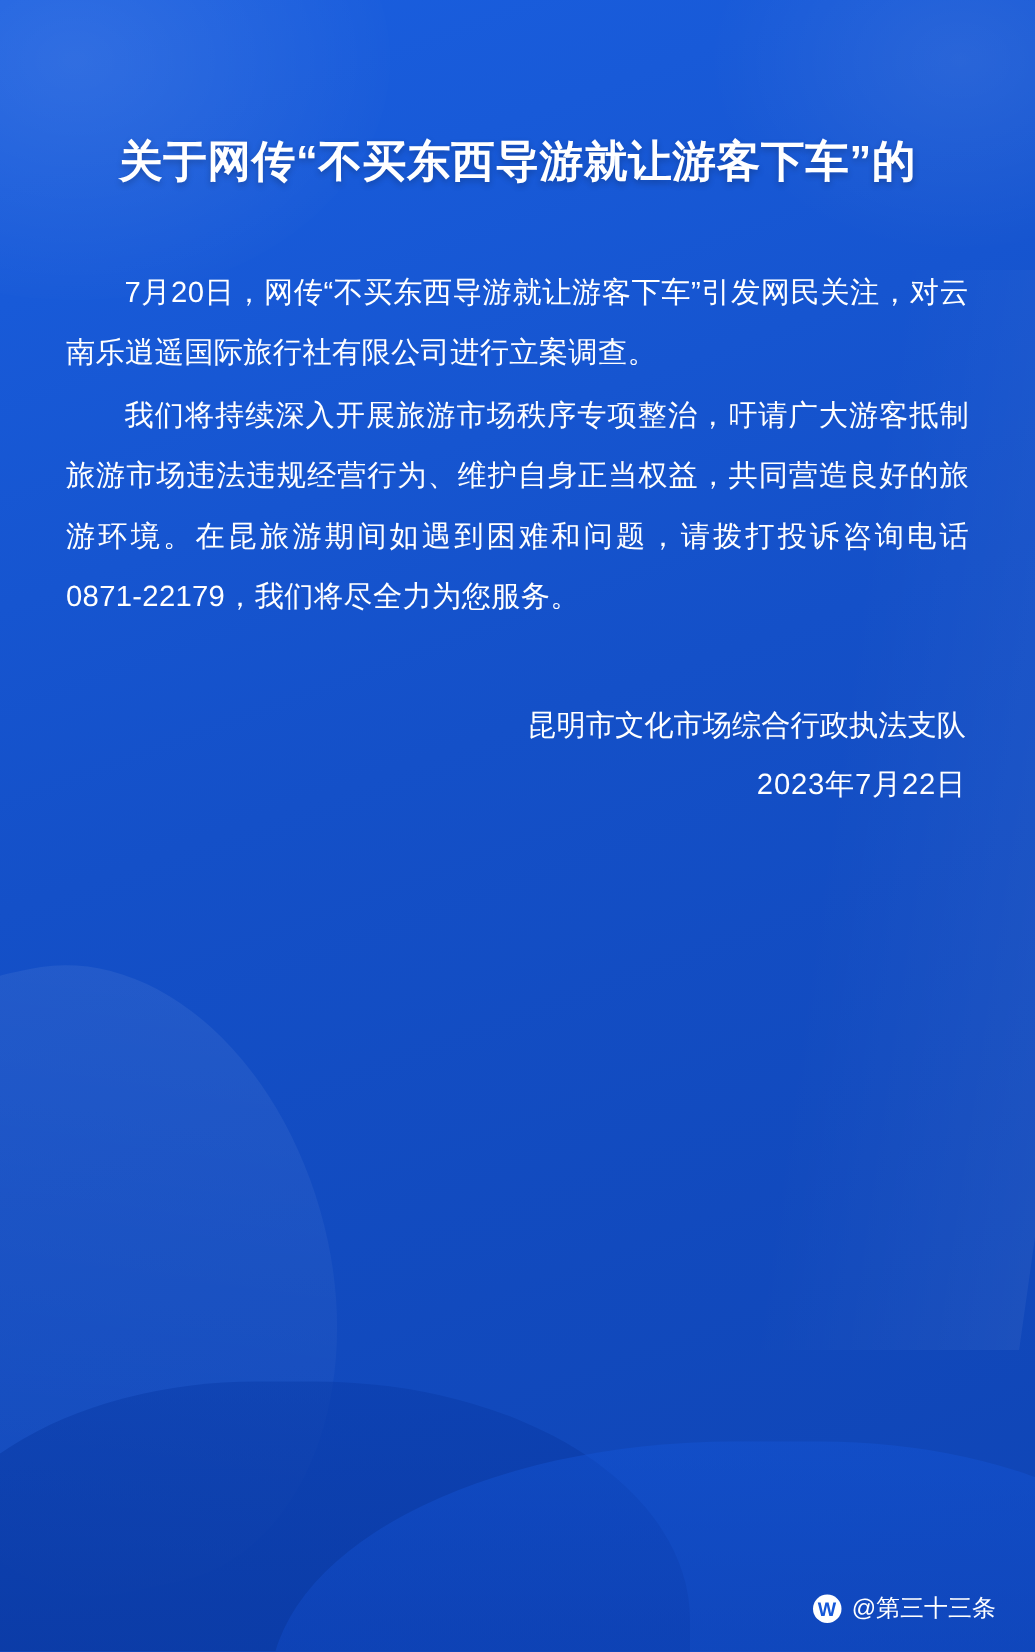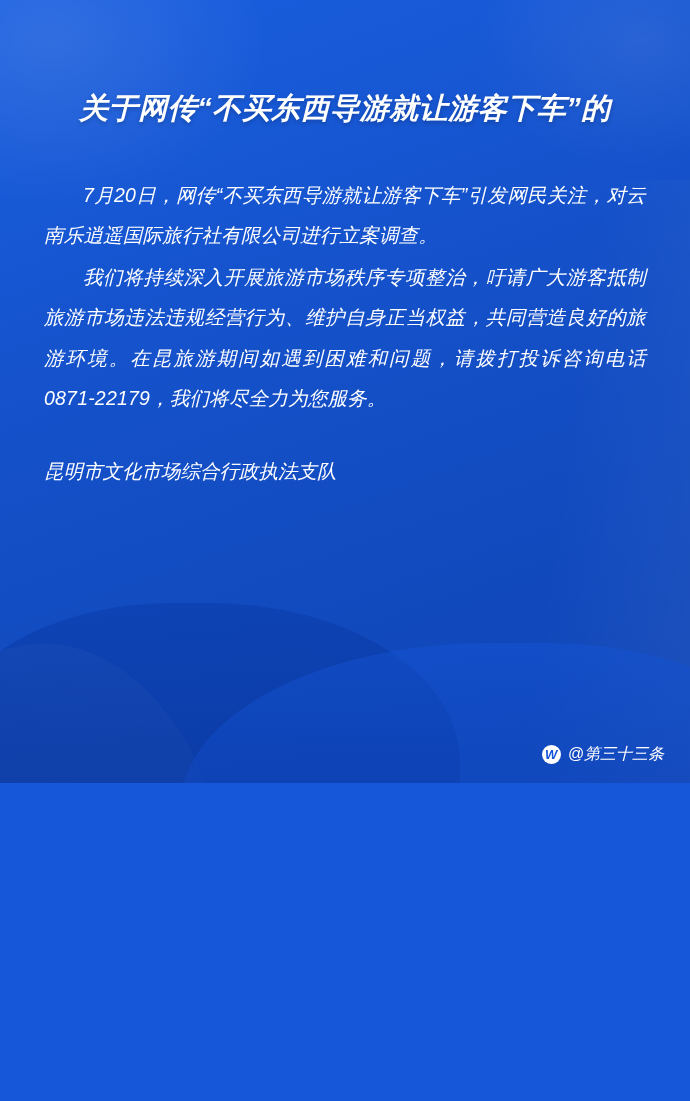--- a/index.html
+++ b/index.html
@@ -9,24 +9,23 @@
   body {
     width: 690px;
     height: 1101px;
     overflow: hidden;
     font-family: "Liberation Sans", sans-serif;
     background: #1557d8;
   }
   #page {
     position: relative;
     width: 690px;
-    height: 783px;
+    height: 1101px;
     background: linear-gradient(160deg, #1a5fe0 0%, #1450c8 45%, #0f44b4 100%);
     overflow: hidden;
-    font-style: italic;
   }
   
   .deco {
     position: absolute;
     pointer-events: none;
   }
   .deco-top-left {
     top: -120px;
     left: -160px;
     width: 420px;
@@ -105,22 +104,22 @@
     line-height: 2.06;
     text-align: justify;
     letter-spacing: 0.2px;
   }
   .body-text p {
     margin: 0 0 2px 0;
     text-indent: 2em;
   }
 
   .signature {
-    margin-top: 34px;
-    text-align: left;
+    margin-top: 47px;
+    text-align: right;
     color: #ffffff;
     font-size: 19.5px;
     line-height: 2.0;
     padding-right: 2px;
   }
   .signature .org {
     display: block;
   }
   .signature .date {
     display: block;
@@ -169,20 +168,21 @@
       <span class="line1">关于网传“不买东西导游就让游客下车”的</span>
     </h1>
 
     <div class="body-text">
       <p>7月20日，网传“不买东西导游就让游客下车”引发网民关注，对云南乐逍遥国际旅行社有限公司进行立案调查。</p>
       <p>我们将持续深入开展旅游市场秩序专项整治，吁请广大游客抵制旅游市场违法违规经营行为、维护自身正当权益，共同营造良好的旅游环境。在昆旅游期间如遇到困难和问题，请拨打投诉咨询电话0871-22179，我们将尽全力为您服务。</p>
     </div>
 
     <div class="signature">
       <span class="org">昆明市文化市场综合行政执法支队</span>
+      <span class="date">2023年7月22日</span>
     </div>
 
   </div>
 
   <div class="footer">
     <span class="weibo-icon">W</span>
     <span>@第三十三条</span>
   </div>
 
 </div>

